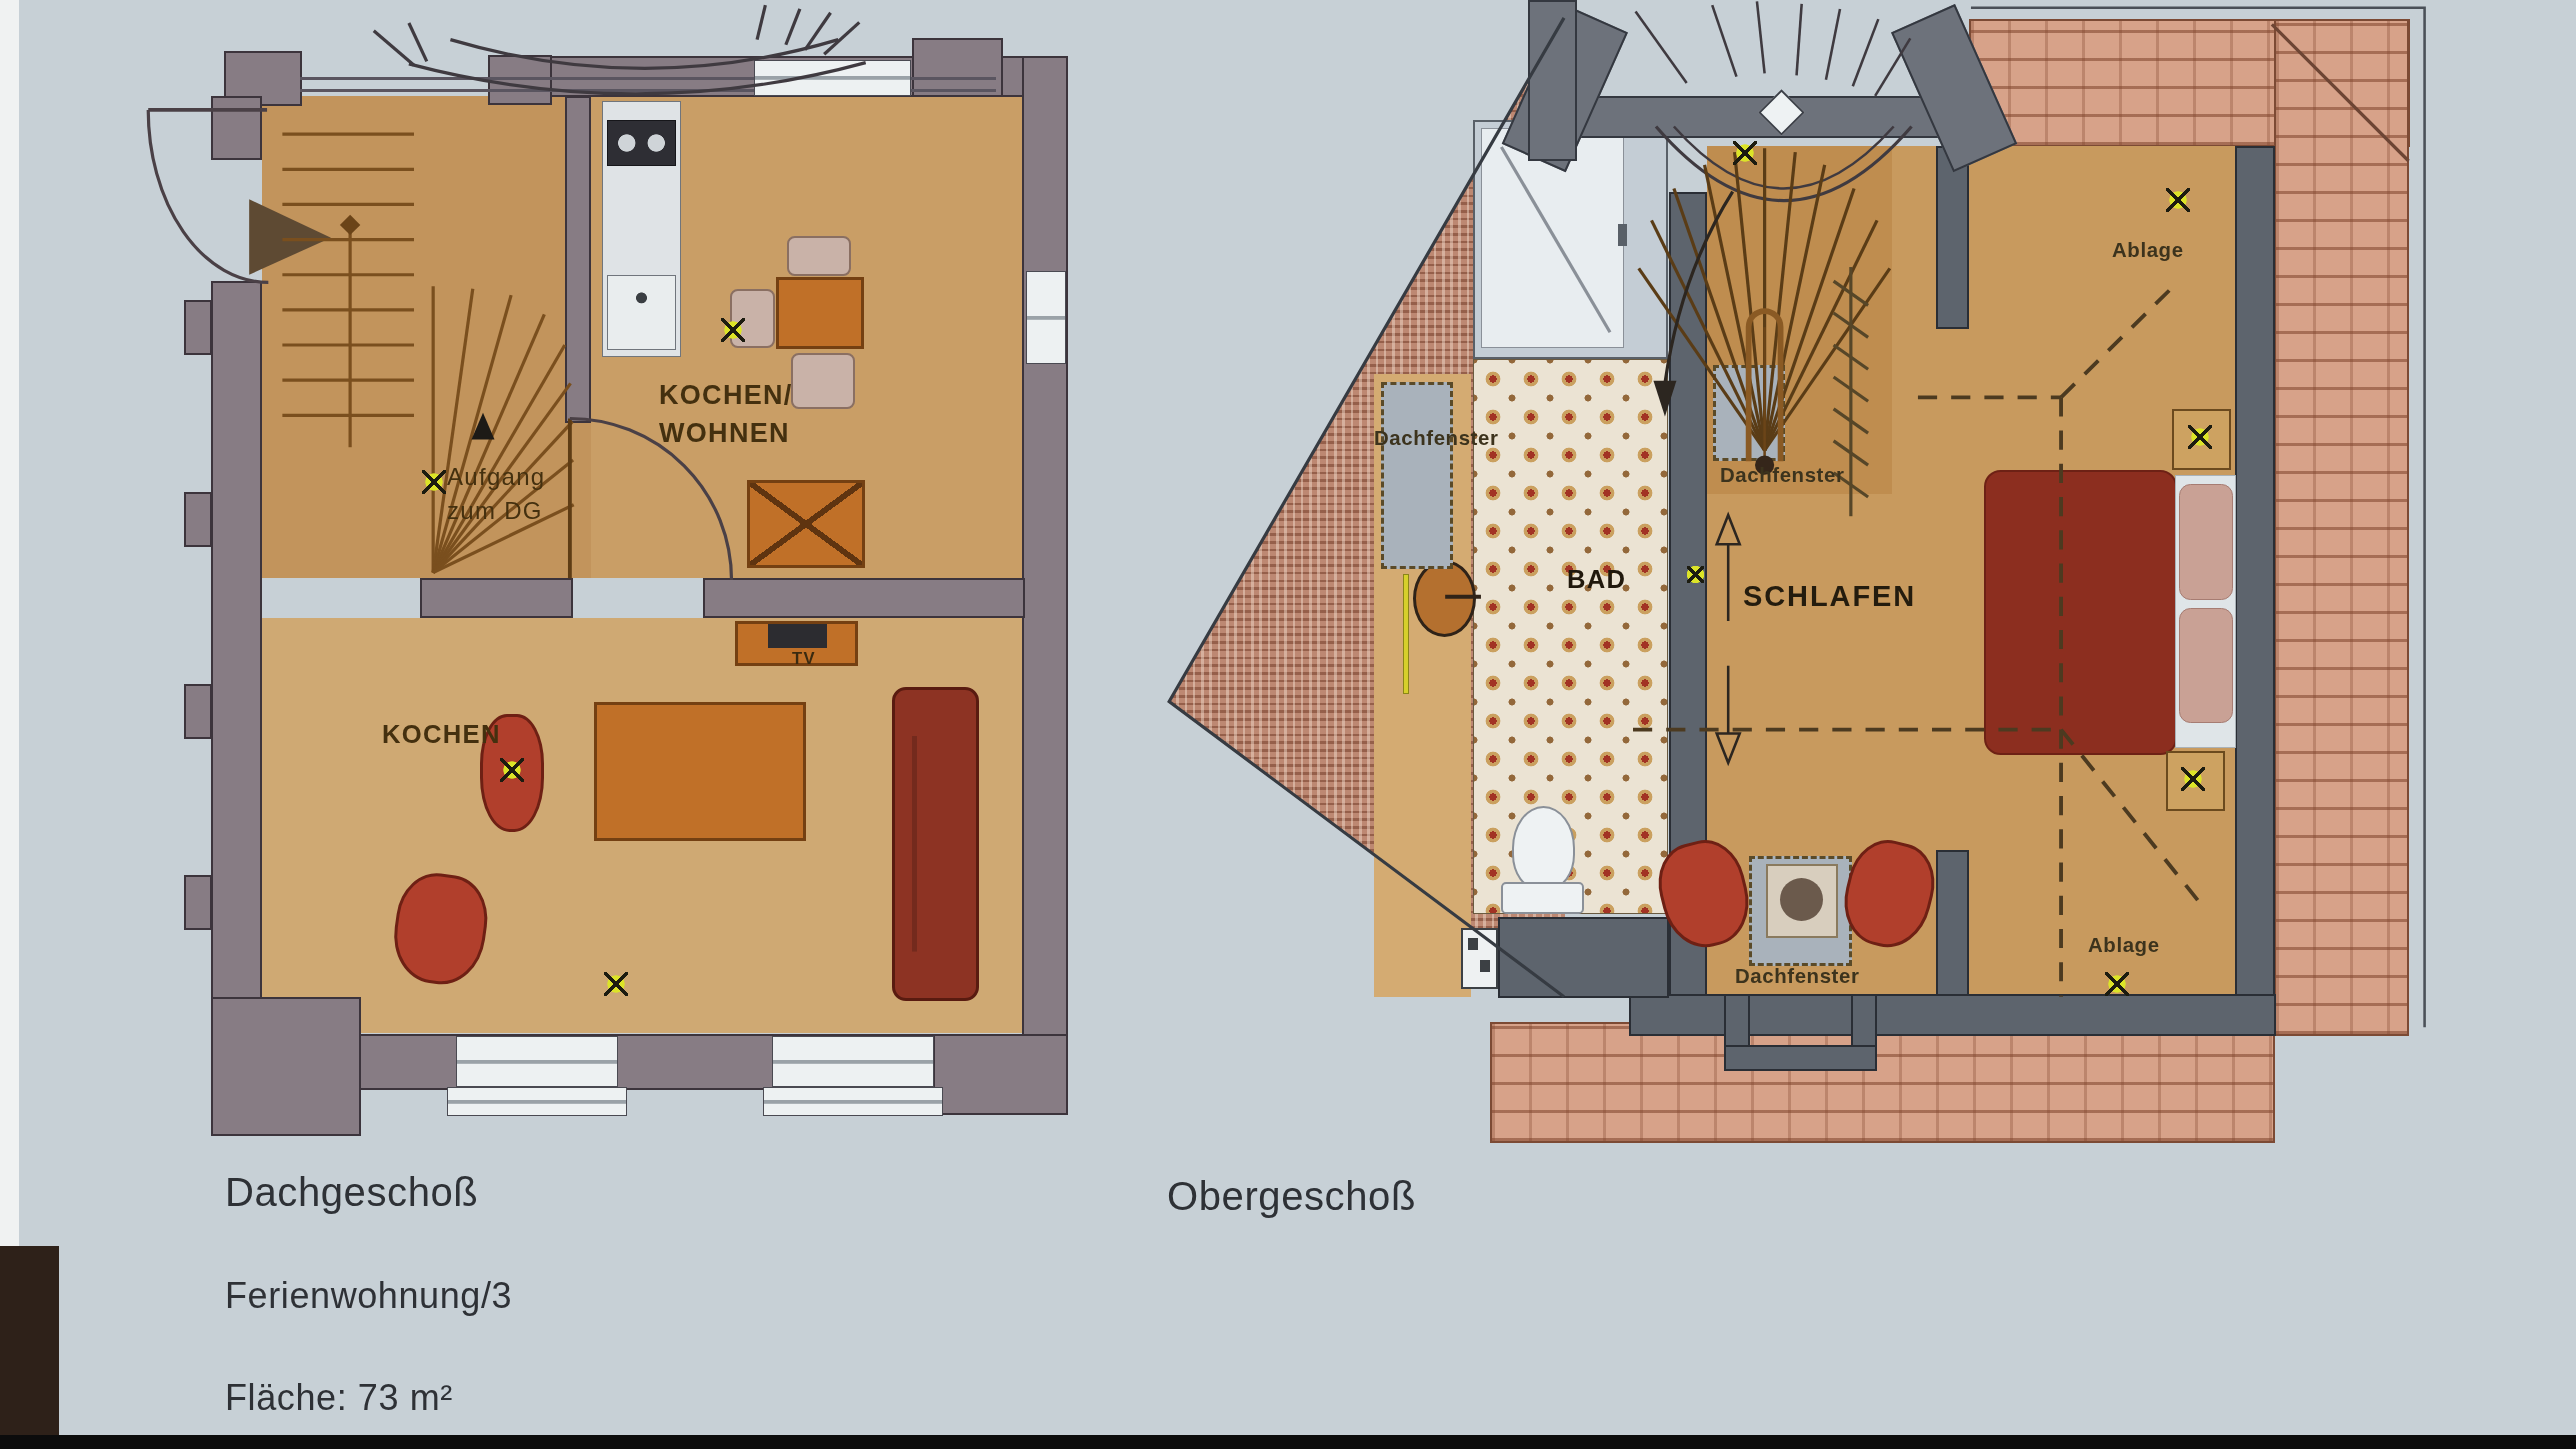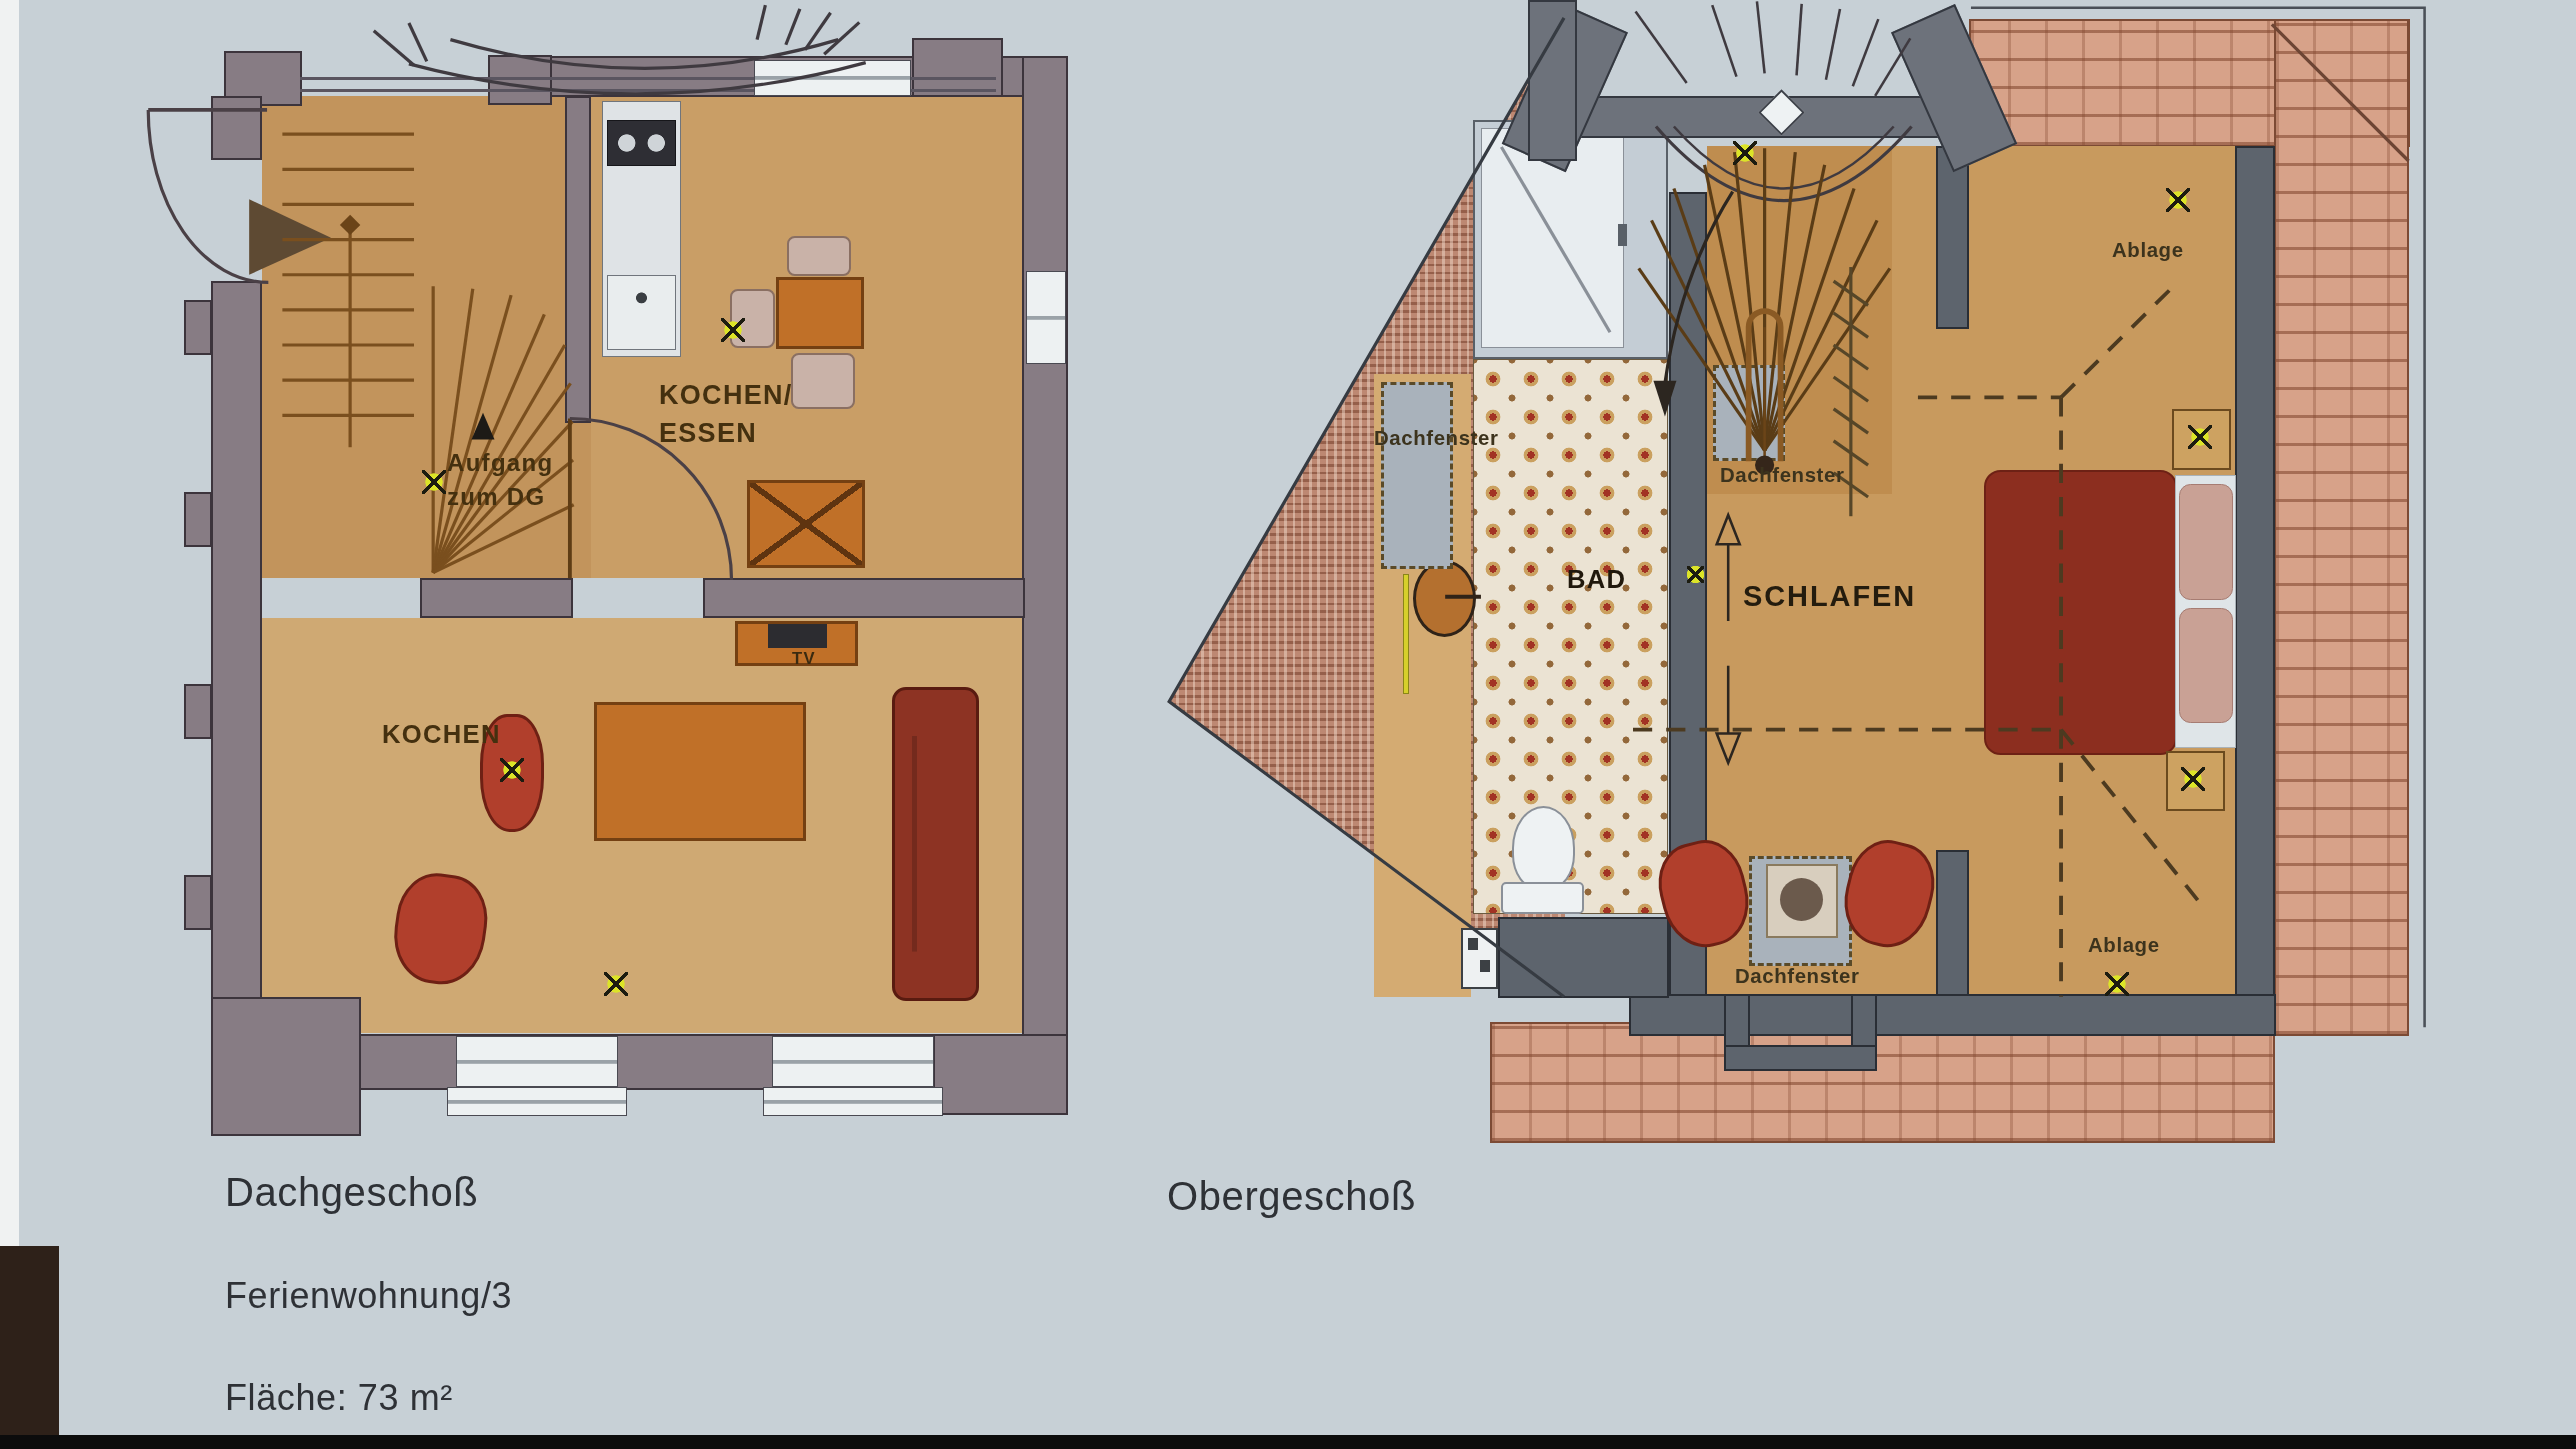--- a/index.html
+++ b/index.html
@@ -300,22 +300,22 @@
   <i class="mk" style="left:500px;top:758px"></i>
   <i class="mk" style="left:604px;top:972px"></i>
   <i class="mk" style="left:1733px;top:141px"></i>
   <i class="mk s" style="left:1687px;top:566px"></i>
   <i class="mk" style="left:2166px;top:188px"></i>
   <i class="mk" style="left:2188px;top:425px"></i>
   <i class="mk" style="left:2181px;top:767px"></i>
   <i class="mk" style="left:2105px;top:972px"></i>
 
   <span class="lbl" style="left:659px;top:376px;font-size:27px">KOCHEN/
-ESSEN</span>
-  <span class="lbl" style="left:447px;top:446px;font-size:24px;font-weight:700">Aufgang
+WOHNEN</span>
+  <span class="lbl" style="left:447px;top:460px;font-size:24px;font-weight:400">Aufgang
 zum DG</span>
   <span class="lbl" style="left:382px;top:716px;font-size:25.6px">KOCHEN</span>
   <span class="lbl" style="left:792px;top:647px;font-size:16.6px;color:#3a2a10">TV</span>
   <span class="lbl" style="left:1567px;top:561px;font-size:25.6px;color:#20180c">BAD</span>
   <span class="lbl" style="left:1743px;top:576px;font-size:29px;color:#241c0e;letter-spacing:1.9px">SCHLAFEN</span>
   <span class="lb2" style="left:1374px;top:427px;font-size:20.4px">Dachfenster</span>
   <span class="lb2" style="left:1720px;top:464px;font-size:20.4px">Dachfenster</span>
   <span class="lb2" style="left:1735px;top:965px;font-size:20.4px">Dachfenster</span>
   <span class="lb2" style="left:2112px;top:239px;font-size:20.4px">Ablage</span>
   <span class="lb2" style="left:2088px;top:934px;font-size:20.4px">Ablage</span>

